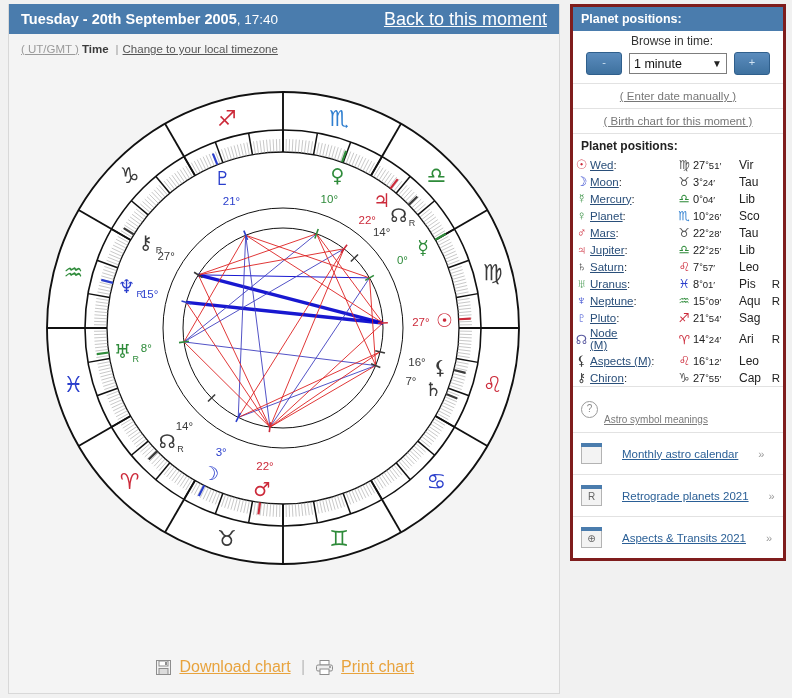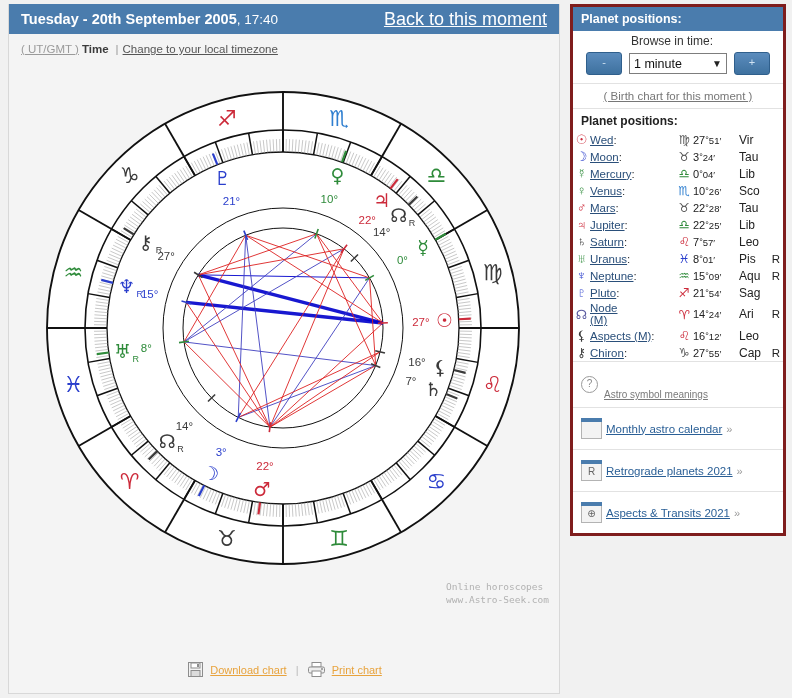--- a/index.html
+++ b/index.html
@@ -28,21 +28,21 @@
   .tz-sep{color:#999;padding:0 4px;}
   .tz-link{color:#555;text-decoration:underline;cursor:pointer;}
 
   #wheel-wrap{position:relative;width:552px;height:560px;}
   svg.wheel{position:absolute;left:0;top:0;}
   .wm{position:absolute;right:12px;bottom:14px;text-align:left;
       font-family:"DejaVu Sans Mono","Liberation Mono",monospace;
       font-size:9.5px;color:#b2b2b2;line-height:13px;white-space:pre;}
 
   .footlinks{position:absolute;left:0;bottom:14px;width:552px;text-align:center;
-             font-size:11px;}
+             font-size:16px;}
   .footlinks a{color:#e8a33d;text-decoration:underline;cursor:pointer;}
   .footlinks .bar{color:#bbb;padding:0 6px;}
   .ficon{display:inline-block;vertical-align:-3px;margin-right:4px;}
 
   
   #right{position:absolute;left:570px;top:4px;width:216px;
          background:#ffffff;border:3px solid #7f1d1d;box-sizing:border-box;}
   .p-hdr{height:24px;background:#4a7cad;color:#fff;font-weight:bold;font-size:12.5px;
          display:flex;align-items:center;padding:0 8px;box-sizing:border-box;}
   .p-date{font-size:12px;color:#333;padding:7px 8px 4px 8px;}
@@ -74,21 +74,21 @@
   td.ab{width:30px;font-size:12px;color:#222;padding-left:3px;}
   td.rx{width:14px;font-size:11.5px;color:#222;text-align:center;}
   .deg-sup{font-size:9px;vertical-align:1px;}
   .deg-min{font-size:9.5px;}
 
   .sym-row{display:flex;align-items:center;gap:6px;padding:7px 8px;border-top:1px solid #e2e2e2;}
   .qmark{width:15px;height:15px;border:1.5px solid #9a9a9a;border-radius:50%;color:#8a8a8a;
          font-size:10px;line-height:13px;text-align:center;flex:none;}
   .sym-row a{font-size:10px;color:#7a7a7a;text-decoration:underline;cursor:pointer;margin-top:20px;}
 
-  .lnk-row{display:flex;align-items:center;gap:4px;padding:10px 8px;
+  .lnk-row{display:flex;align-items:center;gap:20px;padding:10px 8px;
            border-top:1px solid #e2e2e2;}
   .lnk-row a{font-size:11.5px;color:#2a5f96;text-decoration:underline;cursor:pointer;}
   .lnk-row .arr{color:#9a9a9a;font-size:11px;}
   .cal-ic{width:19px;height:19px;border:1px solid #b3b3b3;background:#f3f3f3;flex:none;
           position:relative;font-size:10px;color:#666;text-align:center;line-height:21px;}
   .cal-ic:before{content:"";position:absolute;left:-1px;top:-1px;right:-1px;height:4px;
                  background:#4a7cad;}
 </style>
 </head>
 <body>
@@ -601,22 +601,20 @@
             <line x1="193.52341746869698" y1="217.51713494578215" x2="185.0521982548756" y2="212.2031491506013" stroke="#3a3a3a" stroke-width="1.6"></line>
             <line x1="182.17299030839382" y1="243.65250955236533" x2="172.50698928822473" y2="241.08961582103535" stroke="#2a3ecc" stroke-width="1.6"></line>
             <line x1="179.92453346955082" y1="281.22144459120625" x2="170.0218527821351" y2="282.61317560080687" stroke="#2e8b3a" stroke-width="1.6"></line>
             <line x1="206.1250954348837" y1="334.4680173487697" x2="198.98036863855566" y2="341.46465075390336" stroke="#3a3a3a" stroke-width="1.6"></line>
             <line x1="231.46288665531682" y1="352.94465249973996" x2="226.98529577692912" y2="361.88619486813366" stroke="#2a3ecc" stroke-width="1.6"></line>
             <line x1="261.60001173909507" y1="362.187261830512" x2="260.2947498168946" y2="372.1017104442501" stroke="#cc2a3a" stroke-width="1.6"></line>
             <line x1="362.05137658581145" y1="303.66447926640194" x2="371.3199425422127" y2="307.4186349786547" stroke="#3a3a3a" stroke-width="1.6"></line>
             <line x1="366.2577565914154" y1="290.6606784699652" x2="375.96909939051176" y2="293.046013045751" stroke="#3a3a3a" stroke-width="1.6"></line>
           </g>
         </svg>
-      <div class="wm"><span>Online horoscopes</span>
-<span>www.Astro-Seek.com</span></div>
     </div>
 
     <div class="footlinks">
       <span class="ficon">
         <svg width="15" height="15" viewBox="0 0 15 15">
             <rect x="0.5" y="0.5" width="14" height="14" fill="#f2f2f2" stroke="#8d8d8d"></rect>
             <rect x="3" y="1" width="9" height="5" fill="#fff" stroke="#8d8d8d"></rect>
             <rect x="9" y="2" width="2" height="3" fill="#8d8d8d"></rect>
             <rect x="3" y="8.5" width="9" height="6" fill="#dcdcdc" stroke="#8d8d8d"></rect>
           </svg>
@@ -646,20 +644,23 @@
     <div class="browse-row">
       <div class="btn-pm">-</div>
       <div class="sel">
         <span class="lbl">1 minute</span>
         <span class="chev">▼</span>
       </div>
       <div class="btn-pm">+</div>
     </div>
 
     <div class="ctr-link" style="border-top:1px solid #e2e2e2;">
+      <u>( Enter date manually )</u>
+    </div>
+    <div class="ctr-link" style="border-top:1px solid #e2e2e2;">
       <u>( Birth chart for this moment )</u>
     </div>
 
     <div style="border-top:1px solid #e2e2e2;">
       <div class="pp-title">Planet positions:</div>
       <table class="pp">
         <tbody id="pp-body">
             <tr>
               <td class="g" style="color:#cc2a3a">☉</td>
               <td class="nm"><u>Wed</u>:</td>
@@ -679,21 +680,21 @@
             <tr>
               <td class="g" style="color:#2e8b3a">☿</td>
               <td class="nm"><u>Mercury</u>:</td>
               <td class="sg" style="color:#2e8b3a">♎</td>
               <td class="deg">0<span class="deg-sup">°</span><span class="deg-min">04′</span></td>
               <td class="ab">Lib</td>
               <td class="rx"></td>
             </tr>
             <tr>
               <td class="g" style="color:#2e8b3a">♀</td>
-              <td class="nm"><u>Venus</u>:</td>
+              <td class="nm"><u>Planet</u>:</td>
               <td class="sg" style="color:#2f7fd0">♏</td>
               <td class="deg">10<span class="deg-sup">°</span><span class="deg-min">26′</span></td>
               <td class="ab">Sco</td>
               <td class="rx"></td>
             </tr>
             <tr>
               <td class="g" style="color:#cc2a3a">♂</td>
               <td class="nm"><u>Mars</u>:</td>
               <td class="sg" style="color:#555555">♉</td>
               <td class="deg">22<span class="deg-sup">°</span><span class="deg-min">28′</span></td>

